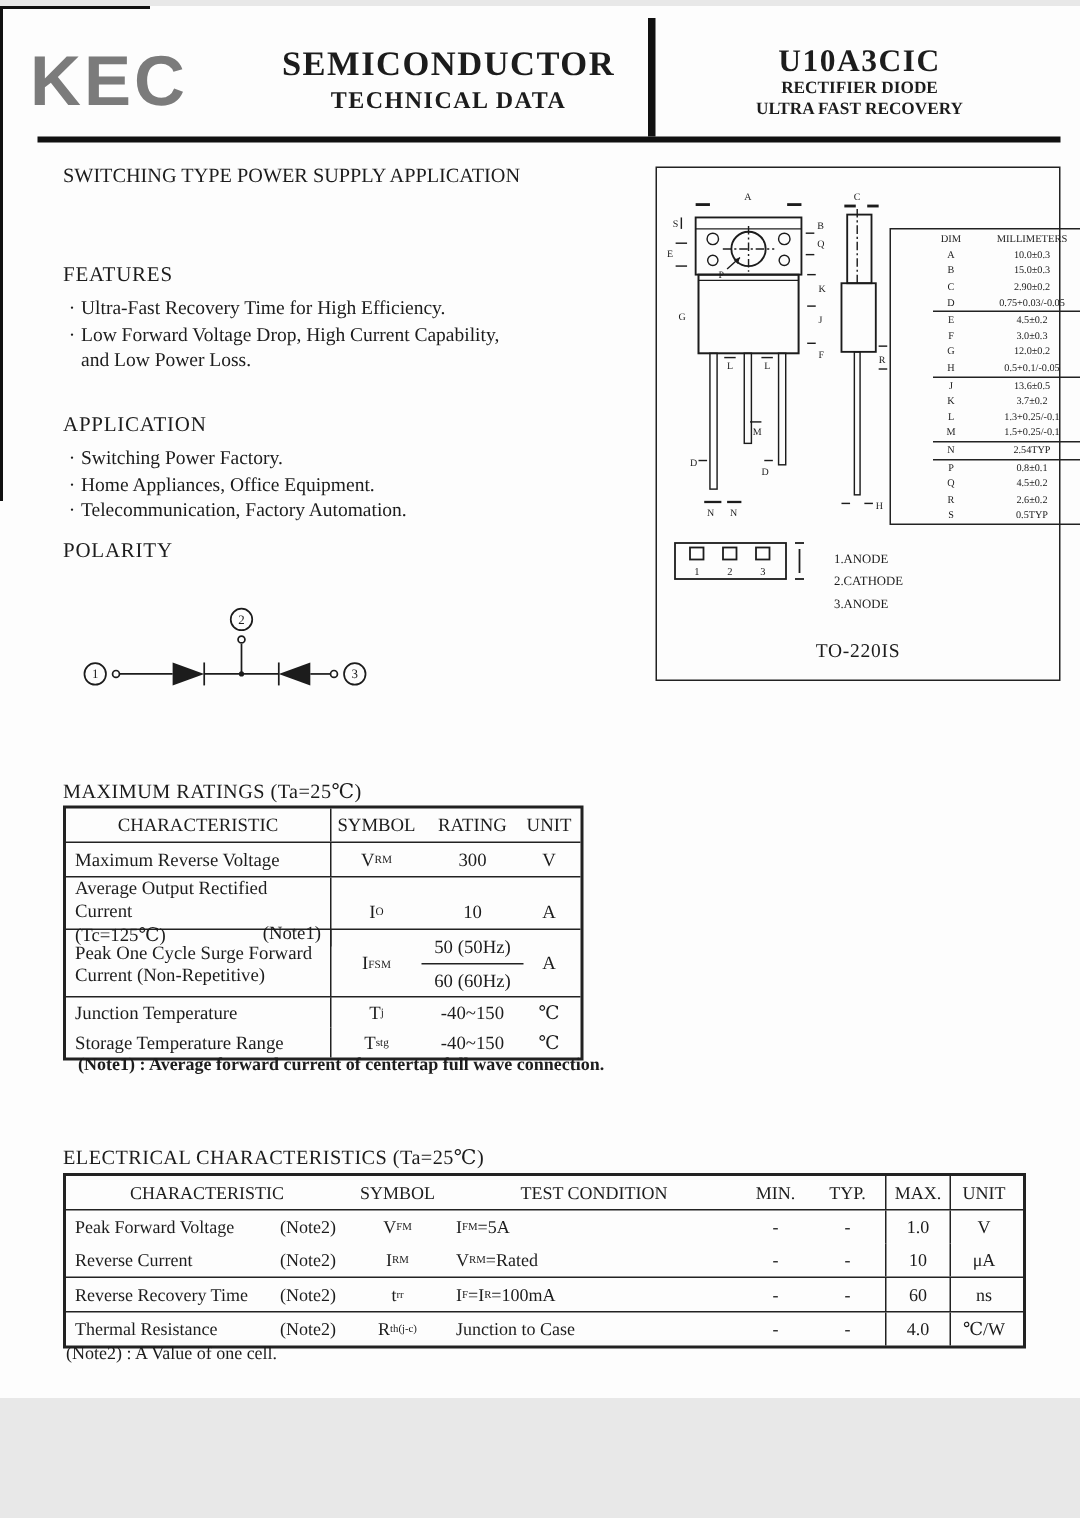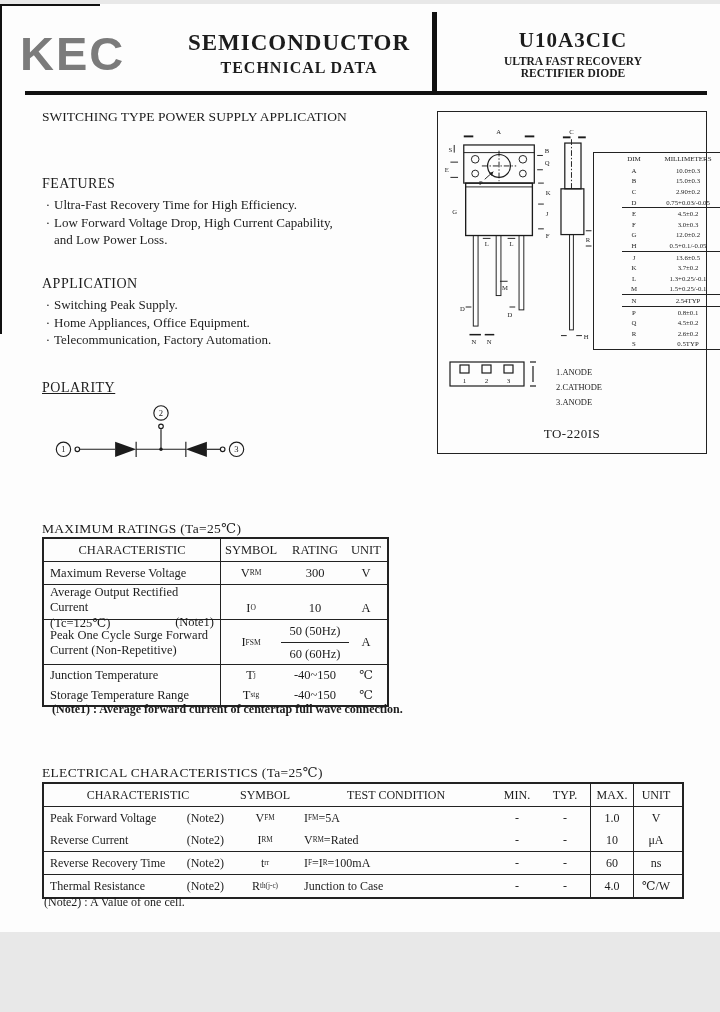--- a/index.html
+++ b/index.html
@@ -24,21 +24,21 @@
   .hd-rule { left:25px; top:87px; width:682px; height:4px; background:#111; }
 
   
   .intro { left:42px; top:103px; font-size:13.5px; line-height:20px; }
   .sec-h { font-size:14px; letter-spacing:0.5px; }
   .feat { left:42px; top:172px; }
   .appl { left:42px; top:272px; }
   .items { margin-top:4px; font-size:13px; line-height:17.5px; }
   .item { display:flex; }
   .blt { width:12px; text-align:center; }
-  .pol-h { left:42px; top:376px;text-decoration:underline; }
+  .pol-h { left:42px; top:356px; }
   .pol-svg { left:52px; top:398px; }
 
   
   .pkg { left:437px; top:107px; width:268px; height:341px; border:1.5px solid #222; }
   .pkg svg text { font-size:7px; fill:#1c1c1c; font-family:"Liberation Serif",serif; }
   .dimtab { position:absolute; left:155px; top:40px; width:108px; border:1px solid #222;padding-left:28px; }
   .dim-row { display:flex; height:10.6px; font-size:6.8px; align-items:center; }
   .dim-h { height:12px; font-size:7px; }
   .dim-c1 { width:24px; text-align:center; }
   .dim-c2 { flex:1; text-align:center; }
@@ -89,22 +89,22 @@
   <div class="abs scan-top"></div>
 
   <div class="abs logo">KEC</div>
   <div class="abs hd-center">
     <div class="hd-title1">SEMICONDUCTOR</div>
     <div class="hd-title2">TECHNICAL DATA</div>
   </div>
   <div class="abs hd-divider"></div>
   <div class="abs hd-right">
     <div class="hd-part">U10A3CIC</div>
+    <div class="hd-sub" style="margin-top:0;">RECTIFIER DIODE</div>
     <div class="hd-sub">ULTRA FAST RECOVERY</div>
-    <div class="hd-sub" style="margin-top:0;">RECTIFIER DIODE</div>
   </div>
   <div class="abs hd-rule"></div>
 
   <div class="abs intro">
     <div>SWITCHING TYPE POWER SUPPLY APPLICATION</div>
   </div>
 
   <div class="abs feat">
     <div class="sec-h">FEATURES</div>
     <div class="items">
@@ -121,21 +121,21 @@
           <span>and Low Power Loss.</span>
         </div>
     </div>
   </div>
 
   <div class="abs appl">
     <div class="sec-h">APPLICATION</div>
     <div class="items">
       <div class="item">
           <span class="blt">·</span>
-          <span>Switching Peak Supply.</span>
+          <span>Switching Power Factory.</span>
         </div>
       <div class="item">
           <span class="blt">·</span>
           <span>Home Appliances, Office Equipment.</span>
         </div>
       <div class="item">
           <span class="blt">·</span>
           <span>Telecommunication, Factory Automation.</span>
         </div>
     </div>

